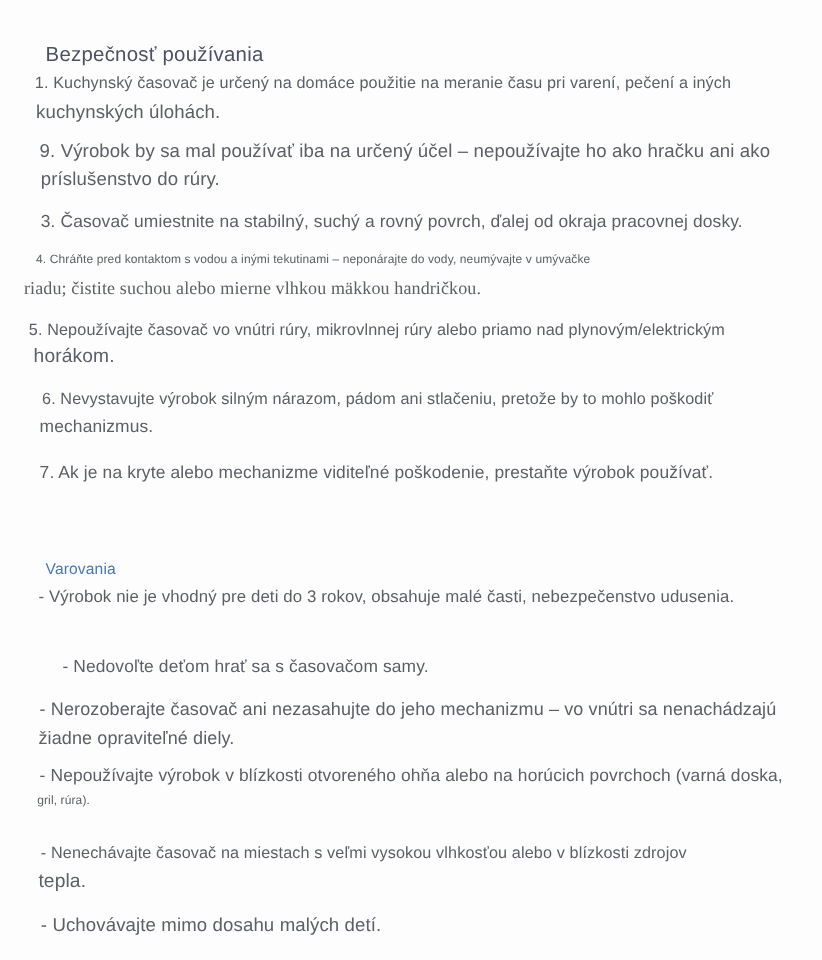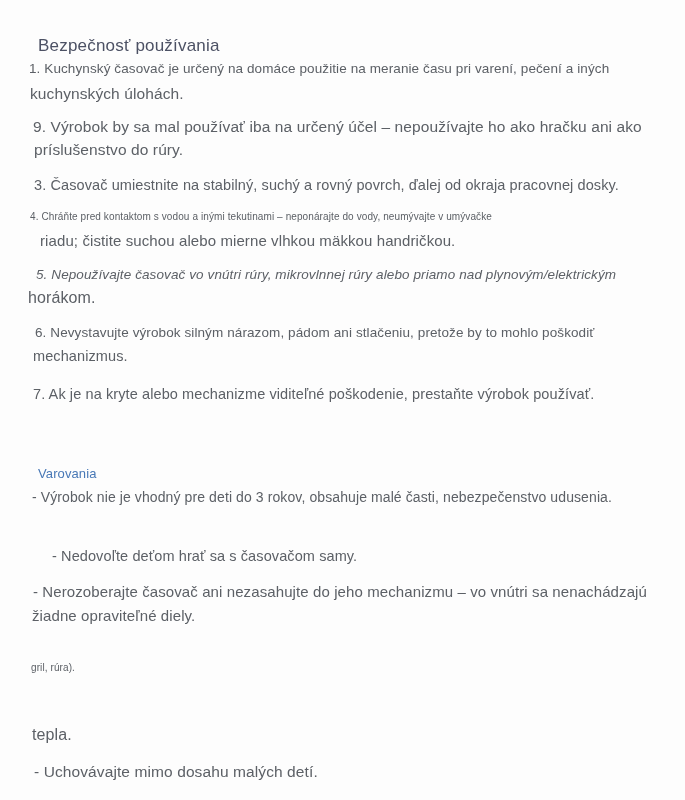--- a/index.html
+++ b/index.html
@@ -42,38 +42,40 @@
 
   <div class="ln" style="top:61px; left:29px; font-size:13.5px;">1. Kuchynský časovač je určený na domáce použitie na meranie času pri varení, pečení a iných</div>
   <div class="ln" style="top:84px; left:30px; font-size:15.5px;">kuchynských úlohách.</div>
 
   <div class="ln" style="top:117px; left:33px; font-size:15.5px;">9. Výrobok by sa mal používať iba na určený účel – nepoužívajte ho ako hračku ani ako</div>
   <div class="ln" style="top:140px; left:34px; font-size:15.5px;">príslušenstvo do rúry.</div>
 
   <div class="ln" style="top:176px; left:34px; font-size:14.5px;">3. Časovač umiestnite na stabilný, suchý a rovný povrch, ďalej od okraja pracovnej dosky.</div>
 
   <div class="ln" style="top:211px; left:30px; font-size:10px;">4. Chráňte pred kontaktom s vodou a inými tekutinami – neponárajte do vody, neumývajte v umývačke</div>
-  <div class="ln" style="top:232px; left:40px; font-size:15px;">riadu; čistite suchou alebo mierne vlhkou mäkkou handričkou.</div>
+  <div class="ln" style="top:232px; left:20px; font-size:15px;font-family:Liberation Serif, serif;">riadu; čistite suchou alebo mierne vlhkou mäkkou handričkou.</div>
 
-  <div class="ln" style="top:267px; left:36px; font-size:13.5px;font-style:italic;">5. Nepoužívajte časovač vo vnútri rúry, mikrovlnnej rúry alebo priamo nad plynovým/elektrickým</div>
+  <div class="ln" style="top:267px; left:24px; font-size:13.5px;">5. Nepoužívajte časovač vo vnútri rúry, mikrovlnnej rúry alebo priamo nad plynovým/elektrickým</div>
   <div class="ln" style="top:288px; left:28px; font-size:16px;">horákom.</div>
 
   <div class="ln" style="top:325px; left:35px; font-size:13.5px;">6. Nevystavujte výrobok silným nárazom, pádom ani stlačeniu, pretože by to mohlo poškodiť</div>
   <div class="ln" style="top:347px; left:33px; font-size:14.5px;">mechanizmus.</div>
 
   <div class="ln" style="top:385px; left:33px; font-size:14.5px;">7. Ak je na kryte alebo mechanizme viditeľné poškodenie, prestaňte výrobok používať.</div>
 
   <div class="ln accent" style="top:466px; left:38px; font-size:13px;">Varovania</div>
 
   <div class="ln" style="top:489px; left:32px; font-size:14px;">- Výrobok nie je vhodný pre deti do 3 rokov, obsahuje malé časti, nebezpečenstvo udusenia.</div>
 
   <div class="ln" style="top:547px; left:52px; font-size:14.5px;">- Nedovoľte deťom hrať sa s časovačom samy.</div>
 
   <div class="ln" style="top:583px; left:33px; font-size:15px;">- Nerozoberajte časovač ani nezasahujte do jeho mechanizmu – vo vnútri sa nenachádzajú</div>
   <div class="ln" style="top:607px; left:32px; font-size:15px;">žiadne opraviteľné diely.</div>
 
+  <div class="ln" style="top:638px; left:33px; font-size:14.5px;">- Nepoužívajte výrobok v blízkosti otvoreného ohňa alebo na horúcich povrchoch (varná doska,</div>
   <div class="ln" style="top:662px; left:31px; font-size:10px;">gril, rúra).</div>
 
+  <div class="ln" style="top:703px; left:34px; font-size:13.5px;">- Nenechávajte časovač na miestach s veľmi vysokou vlhkosťou alebo v blízkosti zdrojov</div>
   <div class="ln" style="top:725px; left:32px; font-size:16px;">tepla.</div>
 
   <div class="ln" style="top:762px; left:34px; font-size:15.5px;">- Uchovávajte mimo dosahu malých detí.</div>
 
 </div>
 
 </body></html>

